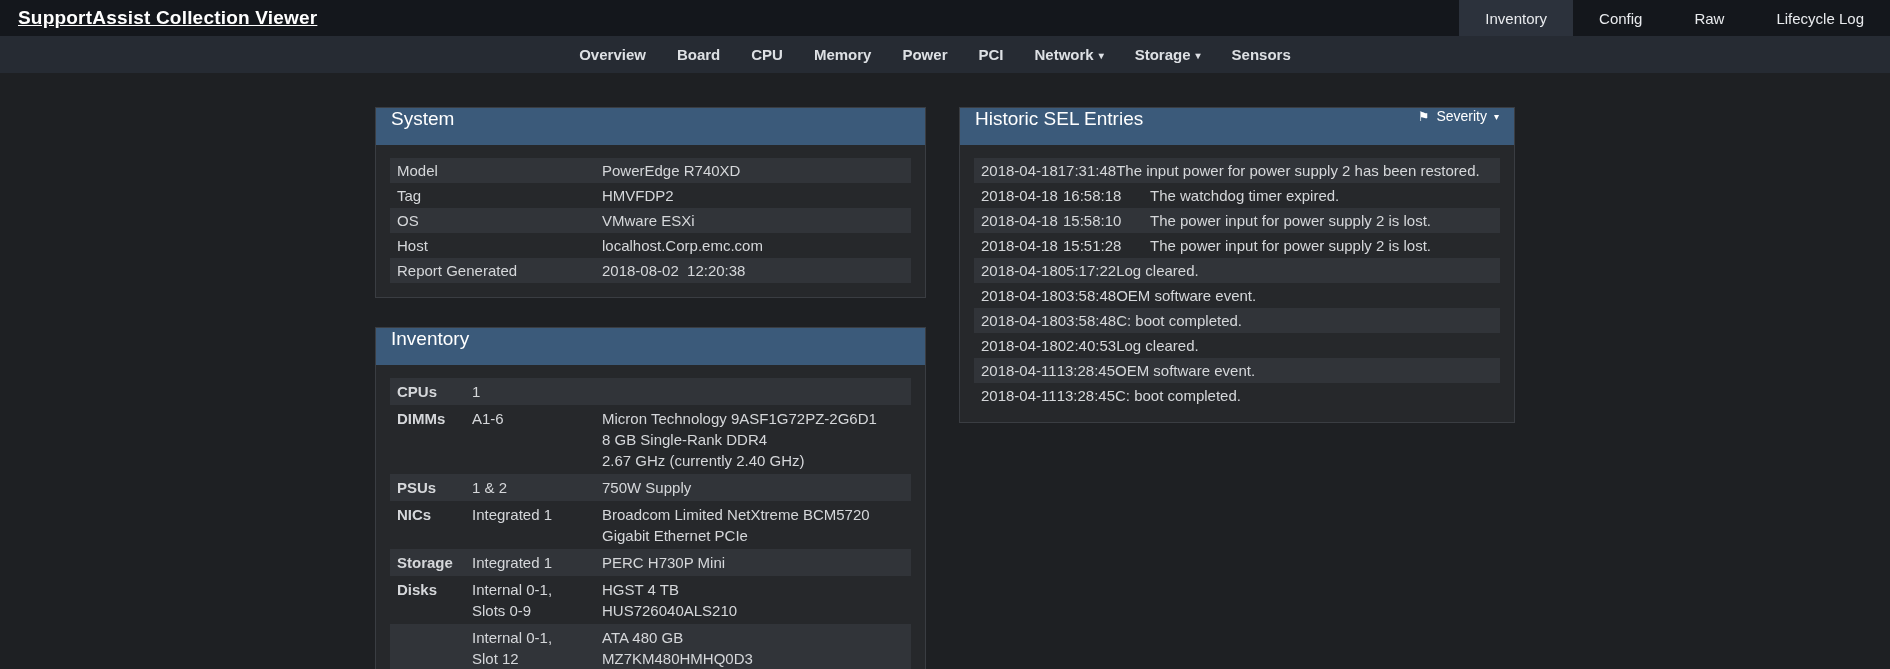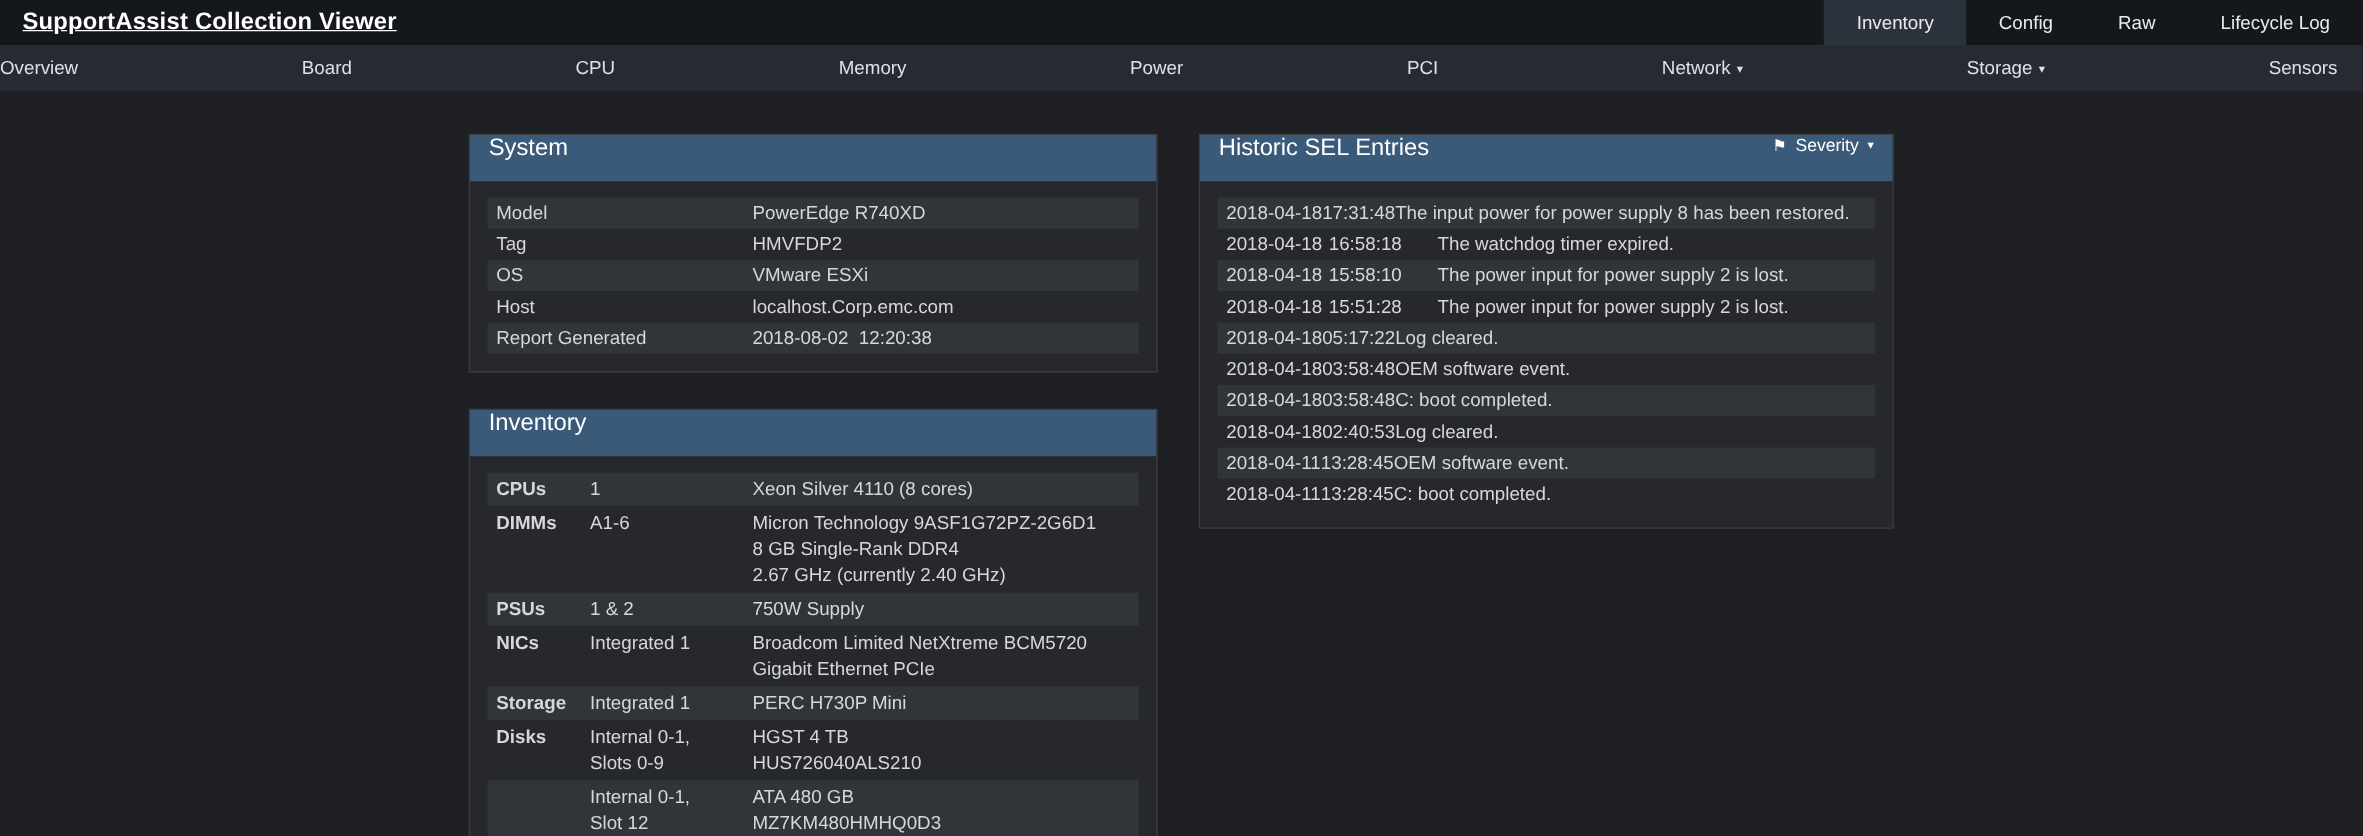--- a/index.html
+++ b/index.html
@@ -22,22 +22,22 @@
   .top-tabs { display:flex; }
   .top-tab {
     display:flex; align-items:center; padding:0 26px;
     font-size:15px; color:#e9ebee; cursor:pointer; white-space:nowrap;
   }
   .top-tab.active { background:#2c323c; }
 
   
   .subnav {
     height:37px; background:#262b33;
-    display:flex; align-items:center; justify-content:space-between;
-    gap:42px; padding-right:20px;
+    display:flex; align-items:center; justify-content:center;
+    gap:31px; padding-right:20px;font-weight:bold;
   }
   .subnav-item {
     font-size:15px; color:#dde0e4; cursor:pointer;
     display:flex; align-items:center; gap:5px; white-space:nowrap;
   }
   .caret { font-size:10px; line-height:1; position:relative; top:1px; }
 
   
   .content {
     display:flex; justify-content:center; align-items:flex-start;
@@ -162,21 +162,20 @@
     </section>
 
     <section class="panel">
       <div class="panel-header">
         <div class="panel-title">Inventory</div>
       </div>
       <div class="panel-body">
         <div class="inv-row">
           <div class="inv-label">CPUs</div>
           <div class="inv-key">1</div>
-          <div class="inv-value">Xeon Silver 4110 (8 cores)</div>
         </div>
         <div class="inv-row">
           <div class="inv-label">DIMMs</div>
           <div class="inv-key">A1-6</div>
           <div class="inv-value">Micron Technology 9ASF1G72PZ-2G6D1
 8 GB Single-Rank DDR4
 2.67 GHz (currently 2.40 GHz)</div>
         </div>
         <div class="inv-row">
           <div class="inv-label">PSUs</div>
@@ -220,21 +219,21 @@
         <div class="severity-btn">
           <span class="flag-glyph">⚑</span>
           <span>Severity</span>
           <span class="caret">▾</span>
         </div>
       </div>
       <div class="panel-body">
         <div class="sel-row">
           <div class="sel-date">2018-04-18</div>
           <div class="sel-time">17:31:48</div>
-          <div class="sel-msg">The input power for power supply 8 has been restored.</div>
+          <div class="sel-msg">The input power for power supply 2 has been restored.</div>
         </div>
         <div class="sel-row critical">
           <div class="sel-date">2018-04-18</div>
           <div class="sel-time">16:58:18</div>
           <div class="sel-msg">The watchdog timer expired.</div>
         </div>
         <div class="sel-row critical">
           <div class="sel-date">2018-04-18</div>
           <div class="sel-time">15:58:10</div>
           <div class="sel-msg">The power input for power supply 2 is lost.</div>

